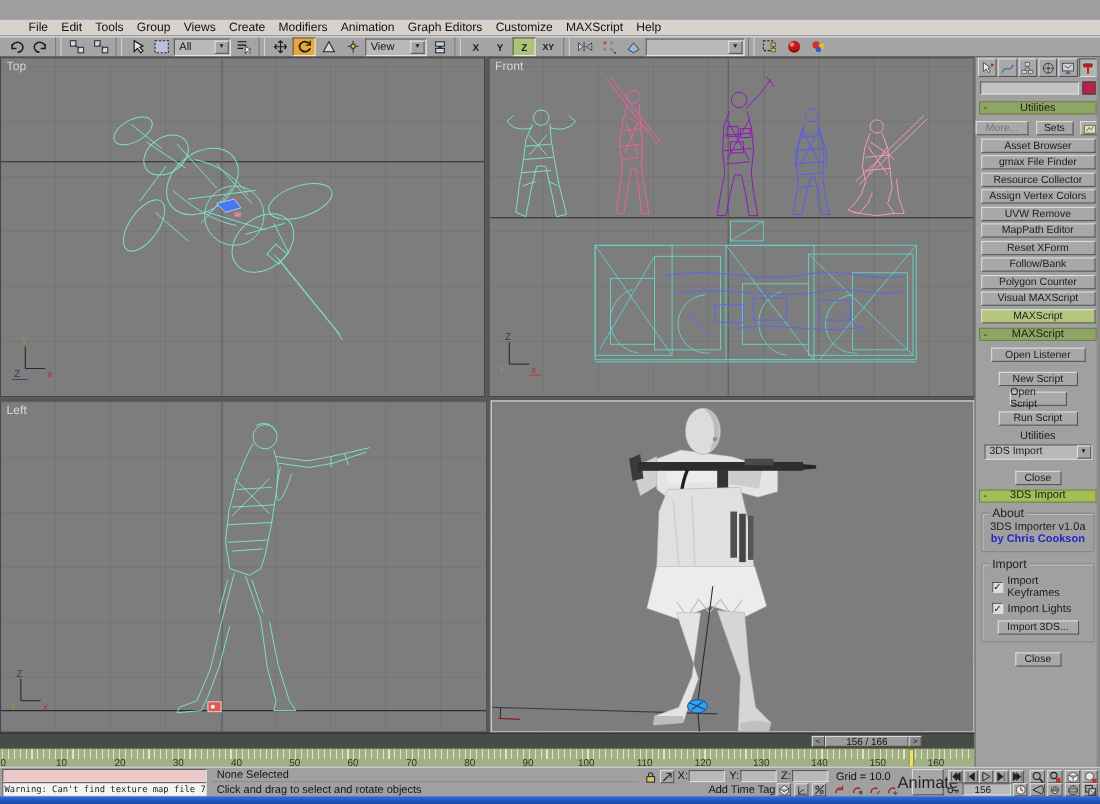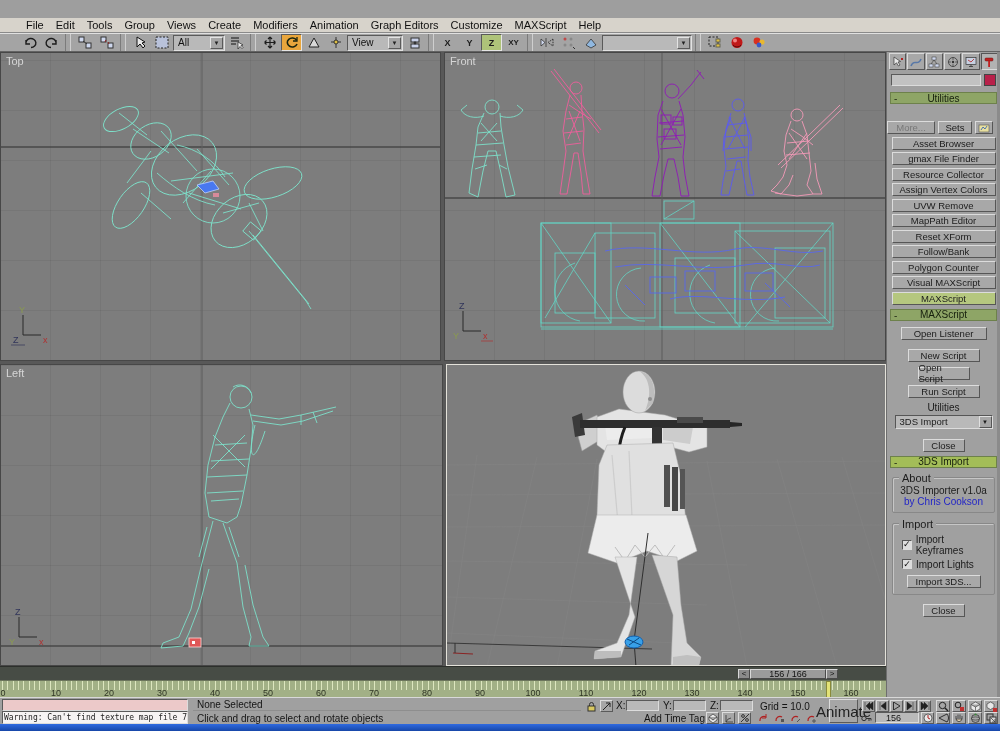--- a/index.html
+++ b/index.html
@@ -10,21 +10,21 @@
   
   #titlebar{position:absolute;left:0;top:0;width:1000px;height:18px;background:linear-gradient(#3b7bea,#1e53c0 55%,#164394);display:flex;align-items:center;color:#fff;font-size:11px;font-weight:bold;padding:0 4px;gap:4px}
   #titlebar .title{flex:1;white-space:nowrap;text-shadow:1px 1px 1px #123}
   .winbtn{width:16px;height:13px;border-radius:2px;border:1px solid #fff;display:flex;align-items:center;justify-content:center;color:#fff;font-size:9px;line-height:1}
   .winbtn.min,.winbtn.max{background:linear-gradient(#6f9ef2,#2a5ccc)}
   .winbtn.close{background:linear-gradient(#f09a7e,#d7481f)}
   
   #menubar{position:absolute;left:0;top:18px;width:1000px;height:15px;background:#d7d3cb;border-bottom:1px solid #8a8a8a;display:flex;align-items:center;font-size:11px;color:#111;padding-left:20px}
   #menubar .mi{padding:0 6px;height:15px;display:flex;align-items:center}
   
-  #toolbar{position:absolute;left:0;top:33px;width:1000px;height:19px;background:#a4a4a4;border-top:1px solid #e0e0e0;border-bottom:1px solid #636363;display:flex;align-items:center;padding-left:19px;gap:1px}
+  #toolbar{position:absolute;left:0;top:33px;width:1000px;height:19px;background:#a4a4a4;border-top:1px solid #e0e0e0;border-bottom:1px solid #636363;display:flex;align-items:center;padding-left:4px;gap:1px}
   .ticon{width:21px;height:17px;display:flex;align-items:center;justify-content:center;color:#1c1c1c}
   .ticon svg{display:block}
   .ticon.active{background:#e9a63c;border:1px solid;border-color:#5a5a5a #e6e6e6 #e6e6e6 #5a5a5a}
   .ticon.activez{background:#aec379;border:1px solid;border-color:#5a5a5a #e6e6e6 #e6e6e6 #5a5a5a}
   .tsep{width:6px;height:17px;border-left:1px solid #7b7b7b;border-right:1px solid #cfcfcf;margin:0 2px}
   .tdrop{height:16px;background:#b9b9b9;border:1px solid;border-color:#5a5a5a #e3e3e3 #e3e3e3 #5a5a5a;font-size:10px;display:flex;align-items:center;padding-left:4px;color:#111;position:relative}
   .tdrop .arr{position:absolute;right:1px;top:1px;bottom:1px;width:13px;background:#a6a6a6;border:1px solid;border-color:#e3e3e3 #5a5a5a #5a5a5a #e3e3e3;display:flex;align-items:center;justify-content:center;font-size:6px;color:#222}
   .xyz{font-size:9px;font-weight:bold}
   
   #viewgrid{position:absolute;left:0;top:52px;width:886px;height:614px;background:#585858}
@@ -65,31 +65,31 @@
   .ptab.active{border-color:#565656 #dadada #dadada #565656;background:#b2b2b2}
   #namerow{display:flex;align-items:center;gap:3px;padding:3px 4px 2px}
   #namefield{flex:1;height:12px;background:#c2c2c2}
   #colorswatch{width:12px;height:12px;background:#b8214a;border:1px solid #444}
   .rollout{margin:4px 3px 0;height:12px;background:#8ea566;border:1px solid #6d814b;display:flex;align-items:center;justify-content:center;position:relative;font-size:10px;color:#17200d}
   .rollout.bright{background:#a3bd58}
   .rollout .minus{position:absolute;left:3px;top:0;font-size:10px;color:#2a331b}
   .pbtn{display:block;margin:2.5px auto 0;width:104px;height:13px;font-size:9.5px;color:#1b1b1b;background:#a8a8a8;border:1px solid;border-color:#dcdcdc #565656 #565656 #dcdcdc;display:flex;align-items:center;justify-content:center}
   .pbtn.green{background:#b5c77f}
   .pbtn.disabled{color:#787878}
-  #setsrow{display:flex;justify-content:flex-start;gap:3px;margin-top:17px;align-items:center}
+  #setsrow{display:flex;justify-content:space-between;gap:3px;margin-top:6px;align-items:center}
   .grp{margin:3px 5px 0;border:1px solid #888;border-radius:2px;box-shadow:inset 1px 1px 0 #c6c6c6;position:relative;padding:7px 3px 5px}
   .grplab{position:absolute;left:6px;top:-6px;background:#a0a0a0;padding:0 3px;font-size:11px}
   .chkrow{display:flex;align-items:center;gap:4px;margin:3px 0 0 6px}
   .chk{width:10px;height:10px;background:#ddd;border:1px solid;border-color:#555 #ddd #ddd #555;display:flex;align-items:center;justify-content:center;font-size:9px;color:#111;line-height:1}
   #pscroll{position:absolute;right:0;top:0;width:3px;height:645px;background:#8b8b8b}
   
   .pdrop{margin:2px auto 0;width:98px;height:14px;background:#b9b9b9;border:1px solid;border-color:#565656 #dcdcdc #dcdcdc #565656;display:flex;align-items:center;padding-left:4px;position:relative;font-size:9.5px}
   .pdrop .arr{position:absolute;right:0;top:0;bottom:0;width:13px;background:#a6a6a6;border:1px solid;border-color:#e0e0e0 #565656 #565656 #e0e0e0;display:flex;align-items:center;justify-content:center;font-size:6px}
   .plabel{text-align:center;margin-top:4px}
-  .link{color:#2326c6;font-weight:normal}
+  .link{color:#2326c6;font-weight:bold}
   
   #bluestrip{position:absolute;left:0;top:724px;width:1000px;height:7px;background:linear-gradient(#2f6ae0,#1747a8)}
 </style>
 </head>
 <body>
 
 <div id="app">
 
 
   <div id="menubar">

